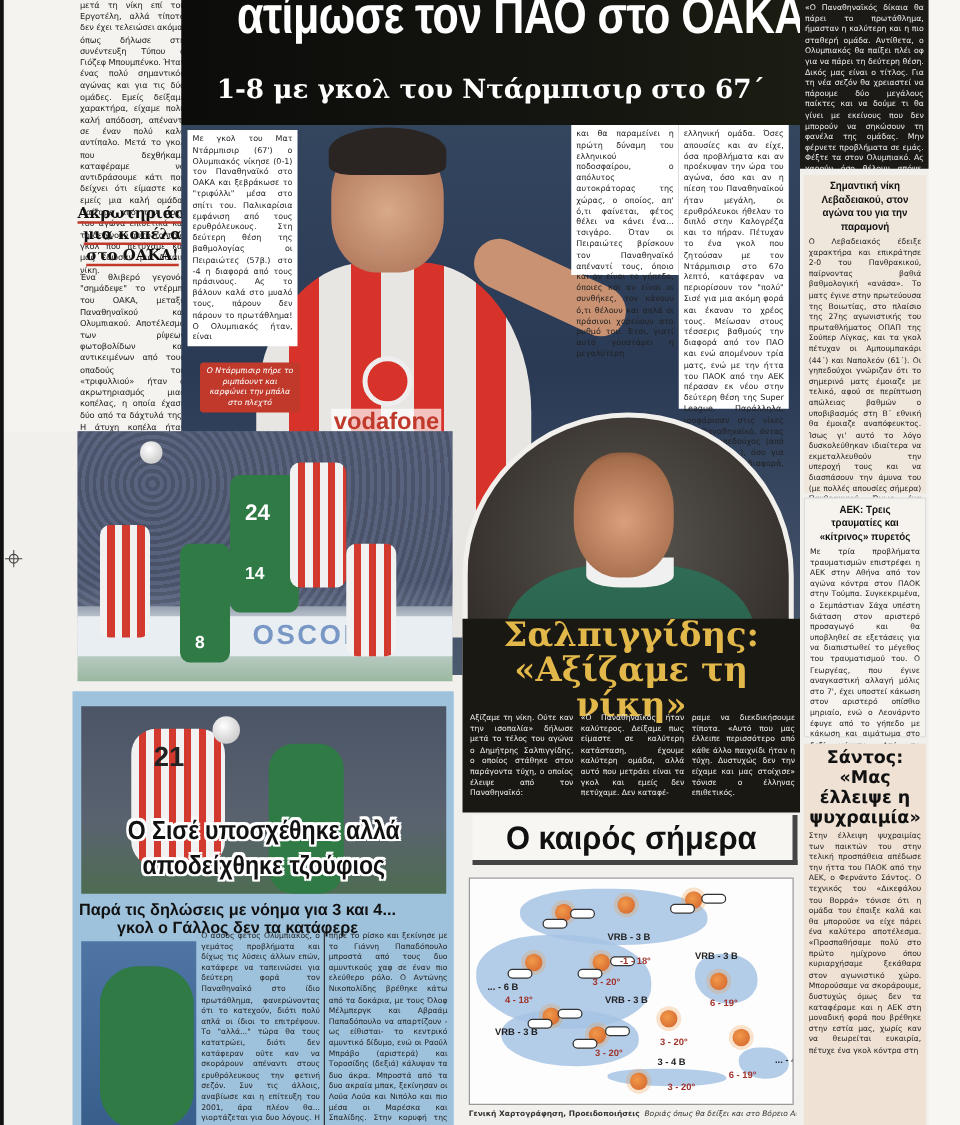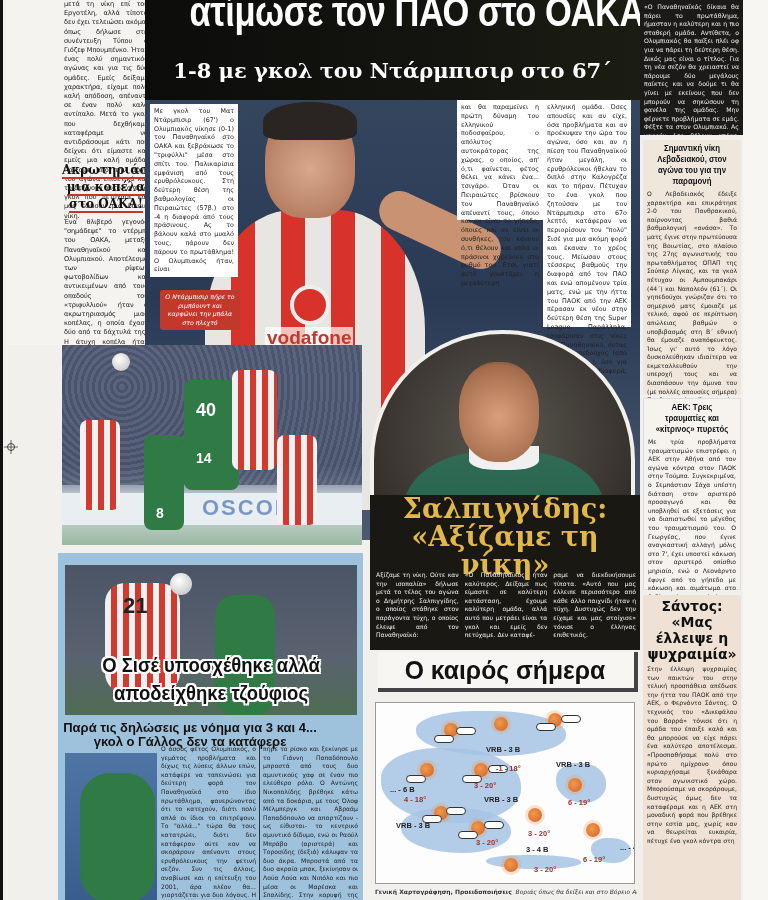--- a/index.html
+++ b/index.html
@@ -137,21 +137,21 @@
 <div class="abs action-photo">
   <div class="crowd"></div>
   <div class="ad-board"></div>
   <div class="ad-text">OSCON</div>
   <div class="ball"></div>
   <div class="fig red" style="left:18px;top:75px;width:40px;height:90px;"></div>
   <div class="fig green" style="left:82px;top:90px;width:40px;height:95px;">
       <span class="fig-num" style="left:12px;top:70px;">8</span>
     </div>
   <div class="fig green" style="left:122px;top:35px;width:55px;height:110px;">
-      <span class="fig-num" style="left:12px;top:20px;font-size:18px;">40</span>
+      <span class="fig-num" style="left:12px;top:20px;font-size:18px;">24</span>
       <span class="fig-num" style="left:12px;top:70px;">14</span>
     </div>
   <div class="fig red" style="left:170px;top:25px;width:45px;height:100px;"></div>
   <div class="fig red" style="left:215px;top:90px;width:40px;height:90px;"></div>
 </div>
 
 <div class="abs circle-photo">
   <div class="salp-jersey"></div>
   <div class="salp-collar"></div>
   <div class="salp-head"></div>

